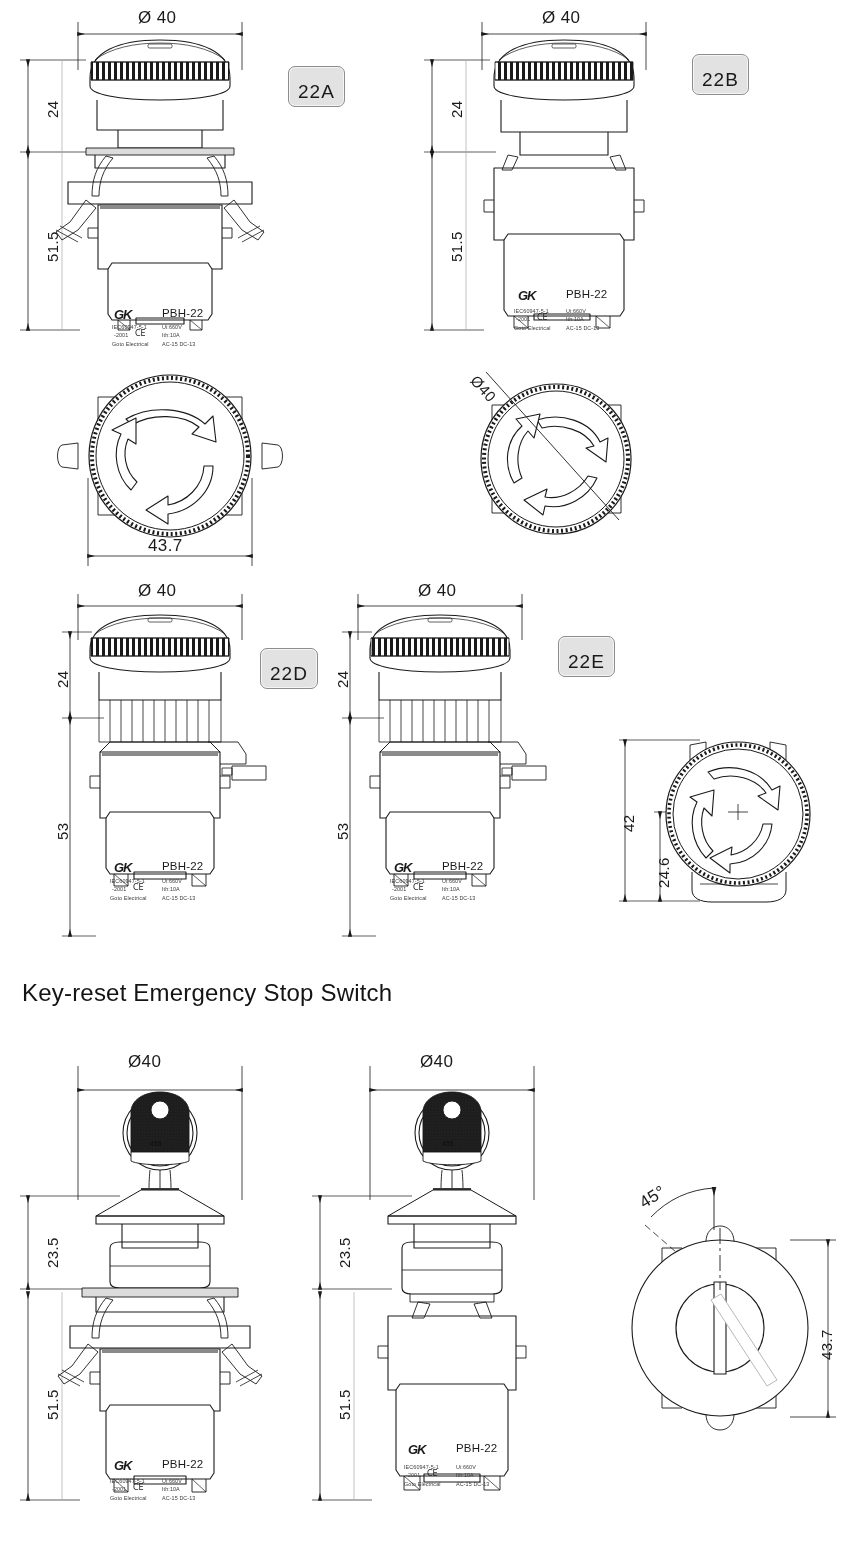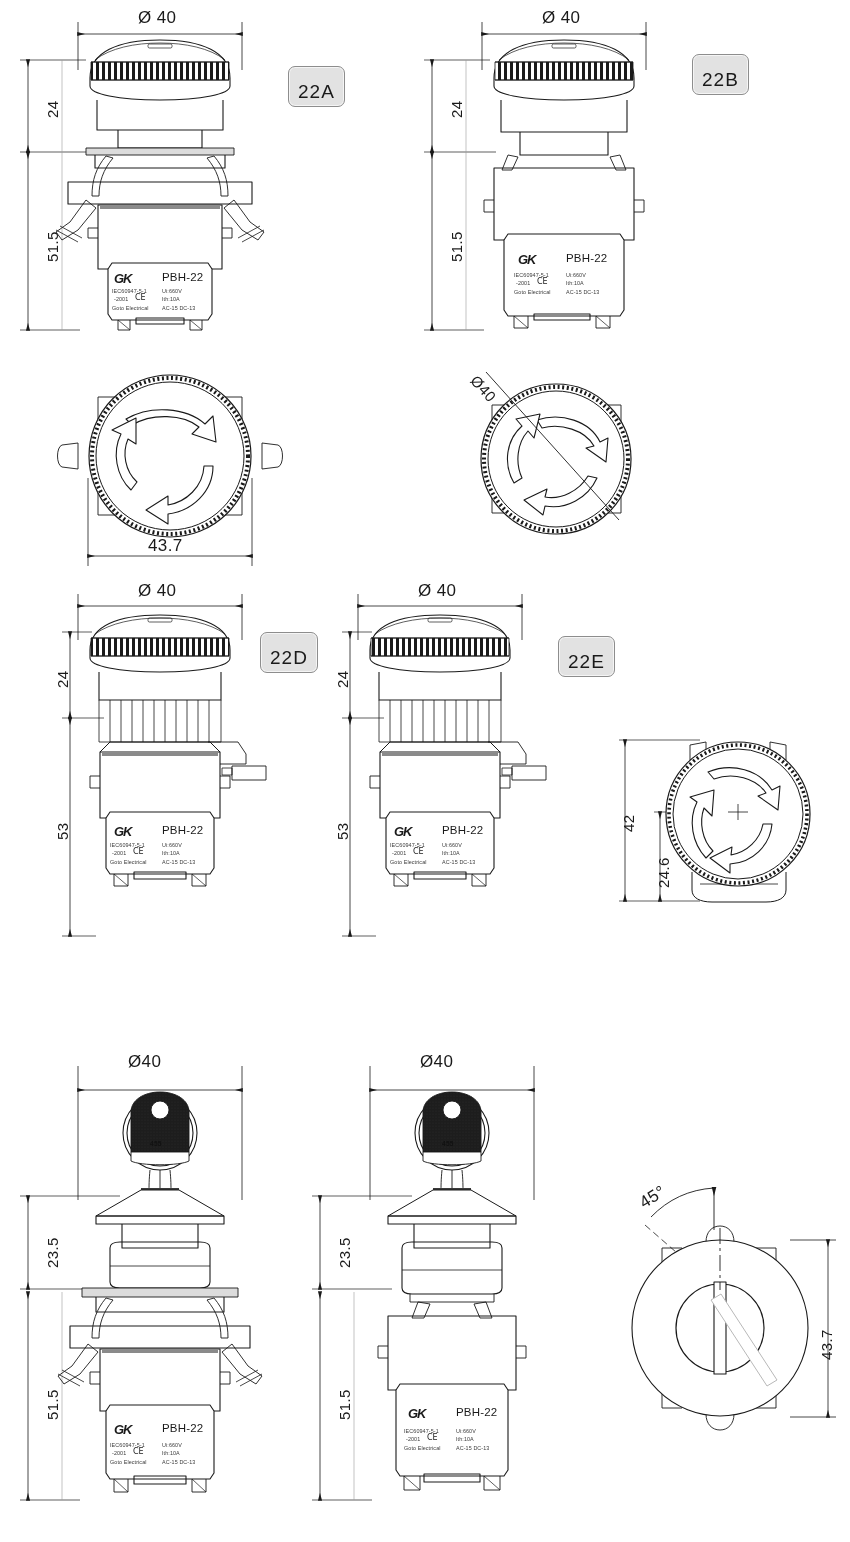--- a/index.html
+++ b/index.html
@@ -18,21 +18,21 @@
          padding:14px 9px 3px;line-height:1.15;
          box-shadow:inset 0 0 0 1px #f5f5f5;}
 
   
   .dim{position:absolute;font-size:15px;color:#1a1a1a;white-space:nowrap;
        letter-spacing:.4px;}
   .dim.v{transform-origin:0 0;transform:rotate(-90deg);}
   .dim.big{font-size:17px;}
 
   
-  .plate{position:absolute;}
+  .plate{position:absolute;margin-top:36px;}
   .plate .brand{position:absolute;font-weight:bold;font-style:italic;
                 font-size:13px;letter-spacing:-1px;color:#1a1a1a;}
   .plate .model{position:absolute;font-size:11.5px;color:#1a1a1a;
                 letter-spacing:.2px;white-space:nowrap;}
   .plate .ln{position:absolute;font-size:5.4px;color:#3a3a3a;
              white-space:nowrap;letter-spacing:.1px;}
   .plate .ce{position:absolute;font-size:8px;color:#1a1a1a;
              font-family:"DejaVu Sans",sans-serif;}
   .keytext{position:absolute;font-size:6.5px;font-weight:bold;color:#111;
            letter-spacing:.3px;}
@@ -408,21 +408,21 @@
     <path d="M711,1300 L721,1294 L777,1380 L767,1386 Z" stroke="#b8b8b8" stroke-width="1" fill="#fff"></path>
 
     <line x1="720" y1="1228" x2="720" y2="1290" stroke-width=".9" stroke-dasharray="16 4 3 4"></line>
   </g>
 
   </g>
 </svg>
 
 <div class="badge" style="left:288px;top:66px">22A</div>
 <div class="badge" style="left:692px;top:54px">22B</div>
-<div class="badge" style="left:260px;top:632px">22D</div>
+<div class="badge" style="left:260px;top:648px">22D</div>
 <div class="badge" style="left:558px;top:636px">22E</div>
 
 <div class="dim big" style="left:138px;top:8px">Ø 40</div>
 <div class="dim v" style="left:44px;top:118px">24</div>
 <div class="dim v" style="left:44px;top:262px">51.5</div>
 
 <div class="dim big" style="left:542px;top:8px">Ø 40</div>
 <div class="dim v" style="left:448px;top:118px">24</div>
 <div class="dim v" style="left:448px;top:262px">51.5</div>
 
@@ -444,20 +444,21 @@
 <div class="dim v" style="left:44px;top:1268px">23.5</div>
 <div class="dim v" style="left:44px;top:1420px">51.5</div>
 
 <div class="dim big" style="left:420px;top:1052px">Ø40</div>
 <div class="dim v" style="left:336px;top:1268px">23.5</div>
 <div class="dim v" style="left:336px;top:1420px">51.5</div>
 
 <div class="dim big" style="left:636px;top:1196px;transform-origin:0 0;transform:rotate(-32deg)">45°</div>
 <div class="dim v" style="left:818px;top:1360px">43.7</div>
 
+<div class="heading">Key-reset Emergency Stop Switch</div>
 
 <div class="plate" style="left:108px;top:263px;width:104px;height:57px">
   <span class="brand" style="left:6px;top:8px">GK</span>
   <span class="model" style="left:54px;top:8px">PBH-22</span>
   <span class="ln" style="left:4px;top:25px">IEC60947-5-1</span>
   <span class="ln" style="left:6px;top:33px">-2001</span>
   <span class="ce" style="left:27px;top:30px">CE</span>
   <span class="ln" style="left:4px;top:42px">Goto Electrical</span>
   <span class="ln" style="left:54px;top:25px">Ui:660V</span>
   <span class="ln" style="left:54px;top:33px">Ith:10A</span>

